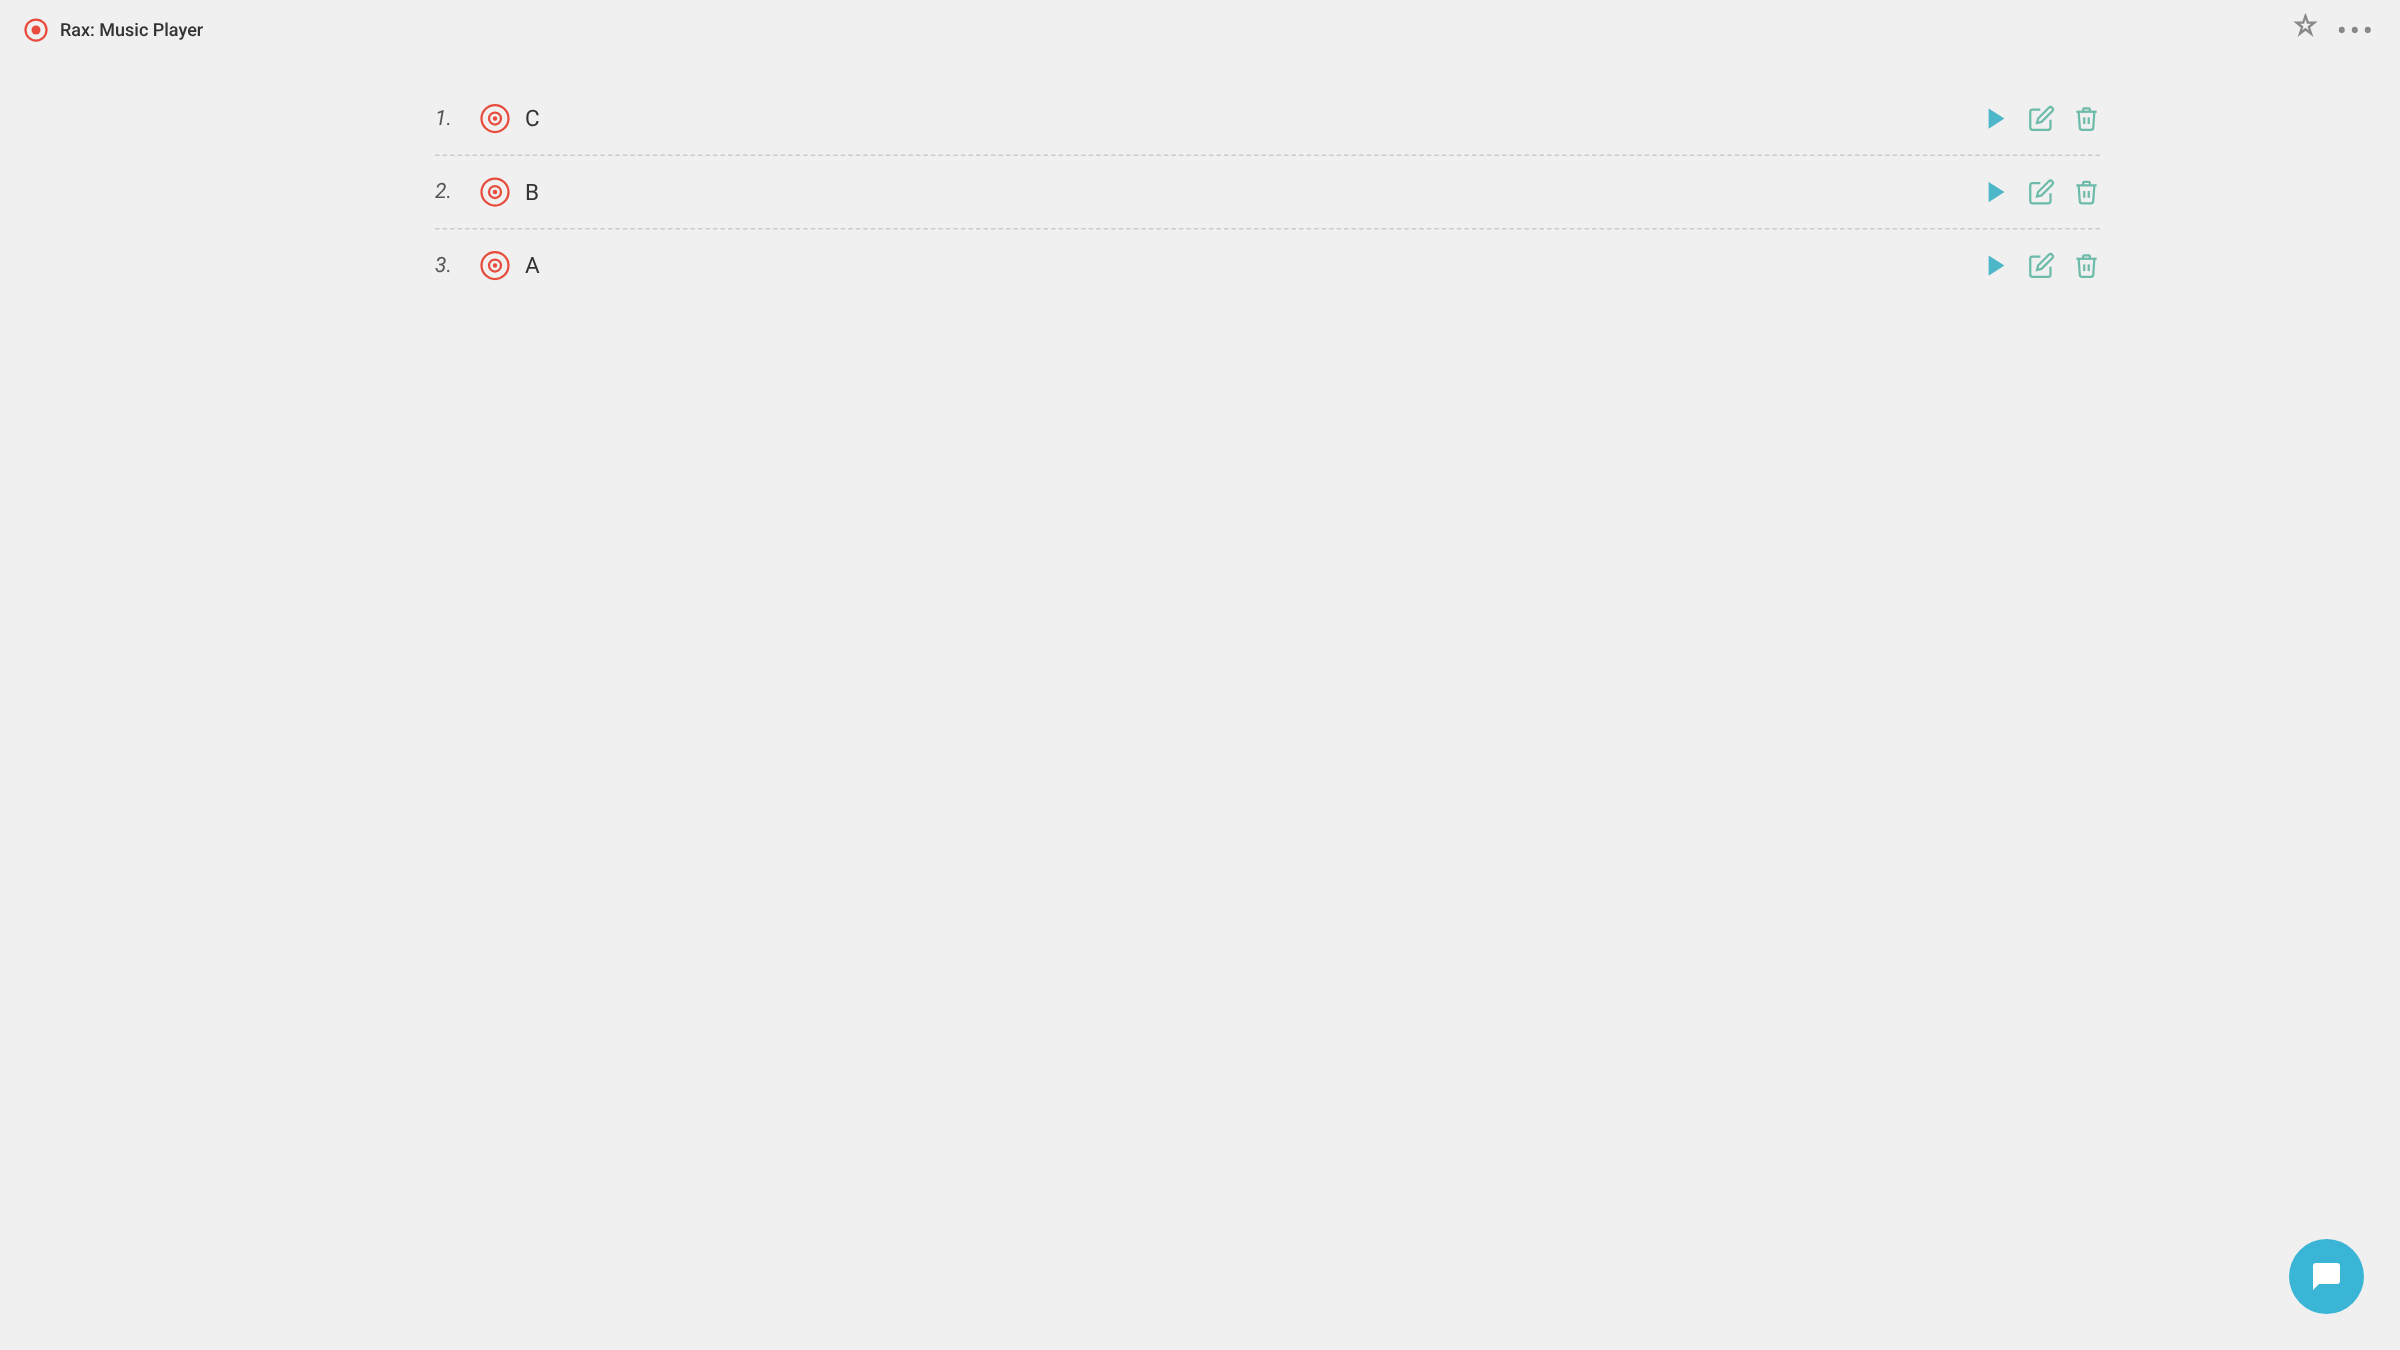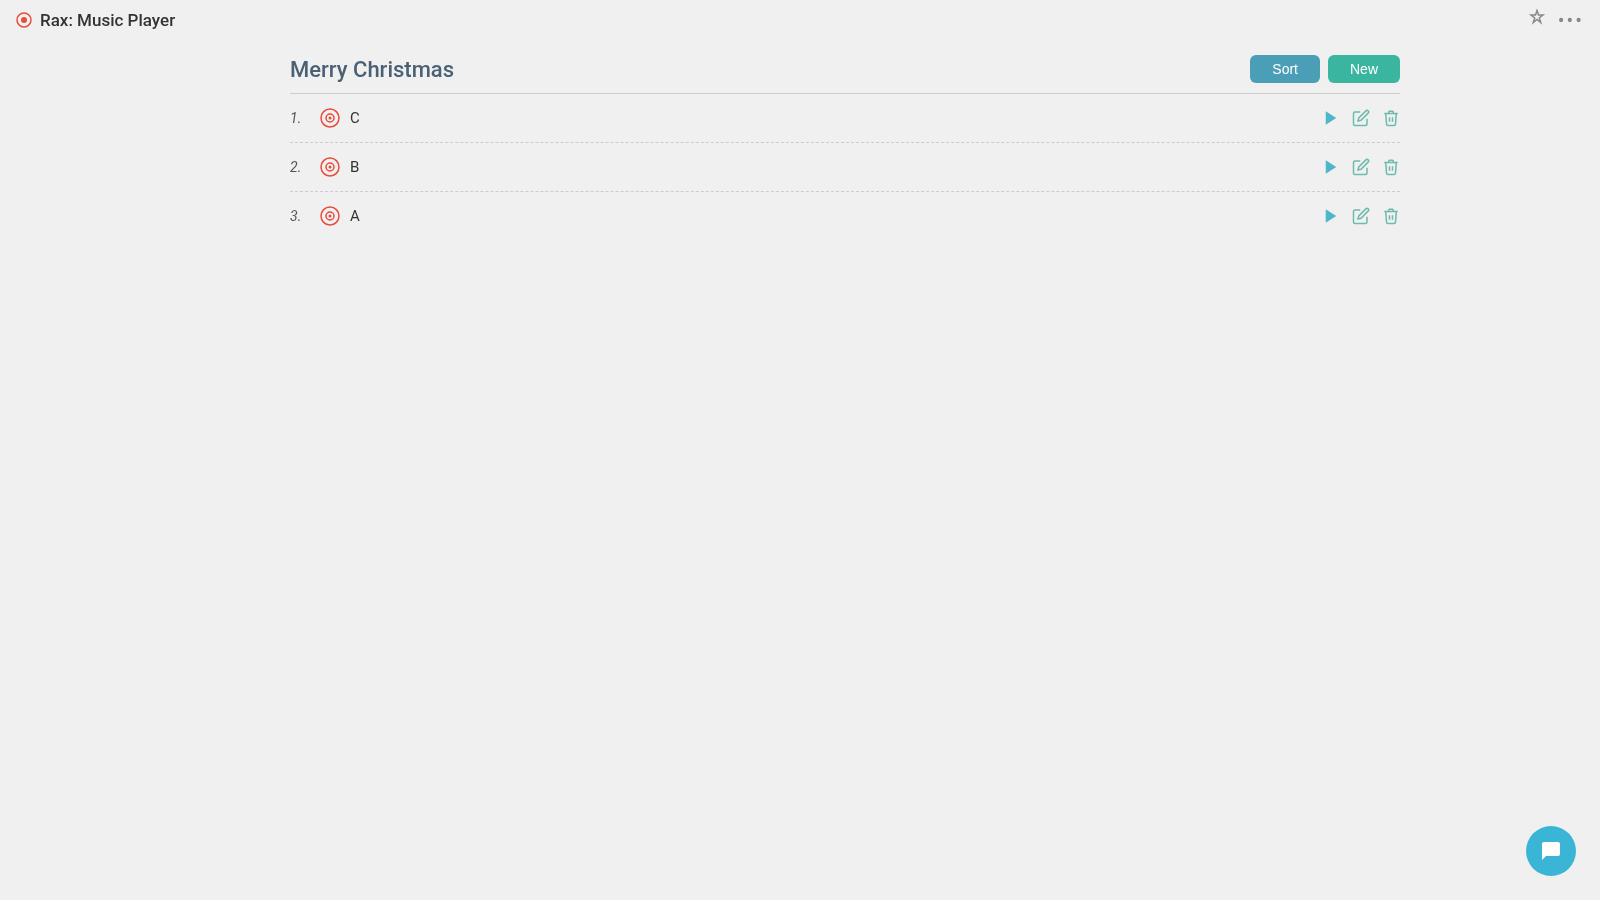--- a/index.html
+++ b/index.html
@@ -38,21 +38,21 @@
       gap: 8px;
     }
 
     .app-icon {
       width: 16px;
       height: 16px;
       color: #e74c3c;
     }
 
     .title-bar-title {
-      font-size: 17px;
+      font-size: 12px;
       font-weight: 500;
       color: #333;
       text-align: right;
     }
 
     .title-bar-right {
       display: flex;
       align-items: center;
       gap: 12px;
     }
@@ -215,27 +215,20 @@
       <svg width="18" height="18" viewBox="0 0 24 24" fill="none" stroke="#888" stroke-width="2">
         <path d="M12 2l2 6h6l-5 4 2 6-5-4-5 4 2-6-5-4h6z"></path>
       </svg>
     </span>
     <span class="title-bar-icon" style="font-size:20px;color:#888;letter-spacing:2px;">•••</span>
   </div>
 </div>
 
 <div class="main-content">
 
-  <div class="playlist-header">
-    <span class="playlist-title">Merry Christmas</span>
-    <div class="header-buttons">
-      <button class="btn-sort">Sort</button>
-      <button class="btn-new">New</button>
-    </div>
-  </div>
 
   <div class="track-list">
 
     <div class="track-item">
       <div class="track-left">
         <span class="track-number">1.</span>
         <span class="track-status-icon">
           <svg viewBox="0 0 20 20" fill="none" xmlns="http://www.w3.org/2000/svg">
             <circle cx="10" cy="10" r="9" stroke="#e74c3c" stroke-width="1.5"></circle>
             <circle cx="10" cy="10" r="4" fill="none" stroke="#e74c3c" stroke-width="1.5"></circle>

